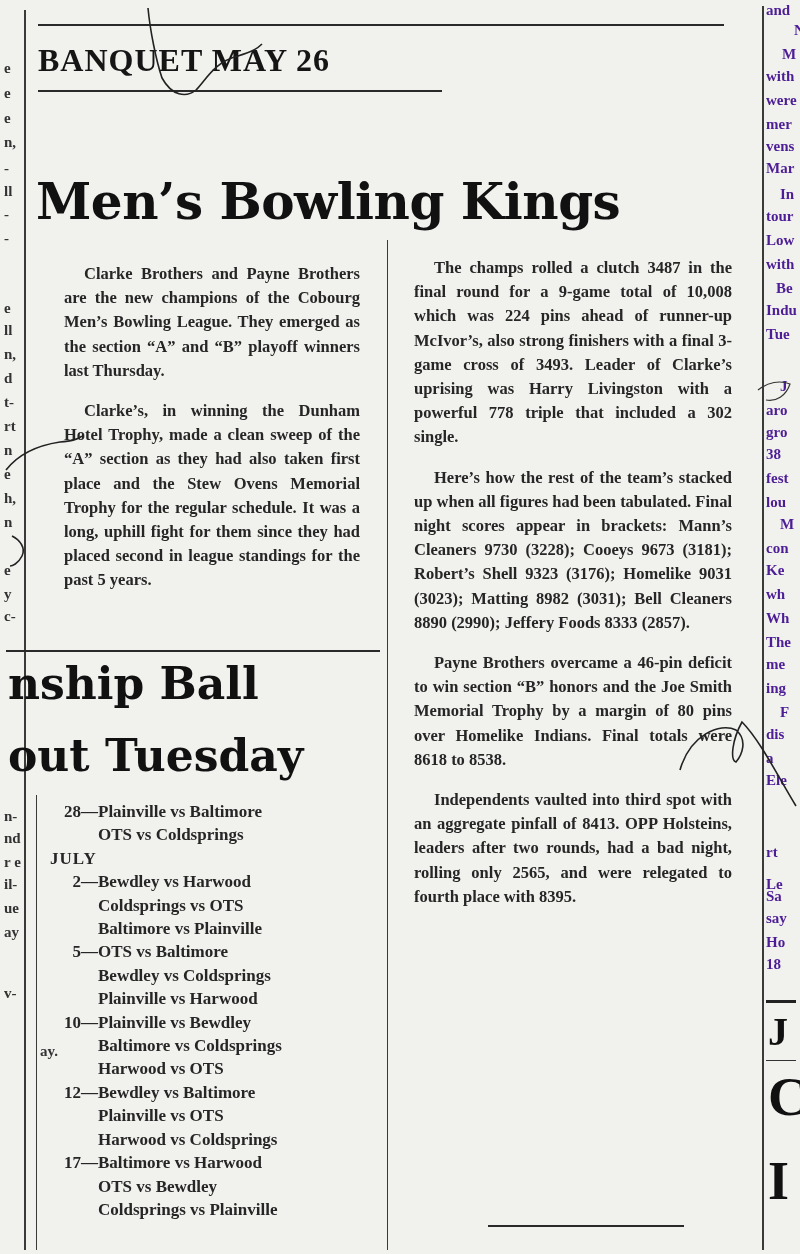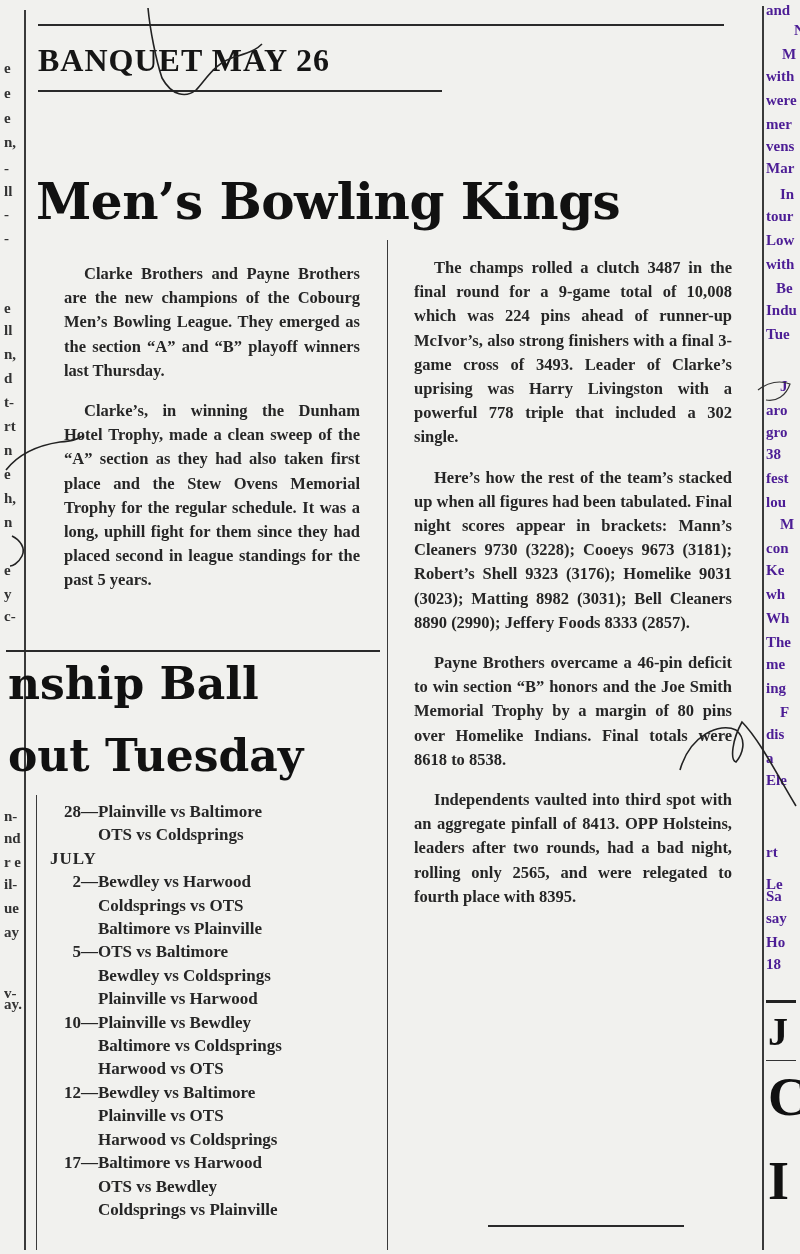--- a/index.html
+++ b/index.html
@@ -107,21 +107,21 @@
     <span class="frag" style="top:586px;">y</span>
     <span class="frag" style="top:608px;">c-</span>
 
     <span class="frag" style="top:808px;">n-</span>
     <span class="frag" style="top:830px;">nd</span>
     <span class="frag" style="top:854px;">r e</span>
     <span class="frag" style="top:876px;">il-</span>
     <span class="frag" style="top:900px;">ue</span>
     <span class="frag" style="top:924px;">ay</span>
     <span class="frag" style="top:985px;">v-</span>
-    <span class="frag" style="top:996px;">ay.</span>
+    <span class="frag" style="top:1043px;margin-left:36px;">ay.</span>
   </div>
 
   <div class="right-strip">
     <span class="frag" style="top:2px;">and</span>
     <span class="frag" style="top:22px;margin-left:28px;">No.</span>
     <span class="frag" style="top:46px; left:16px;">M</span>
     <span class="frag" style="top:68px;">with</span>
     <span class="frag" style="top:92px;">were</span>
     <span class="frag" style="top:116px;">mer</span>
     <span class="frag" style="top:138px;">vens</span>

